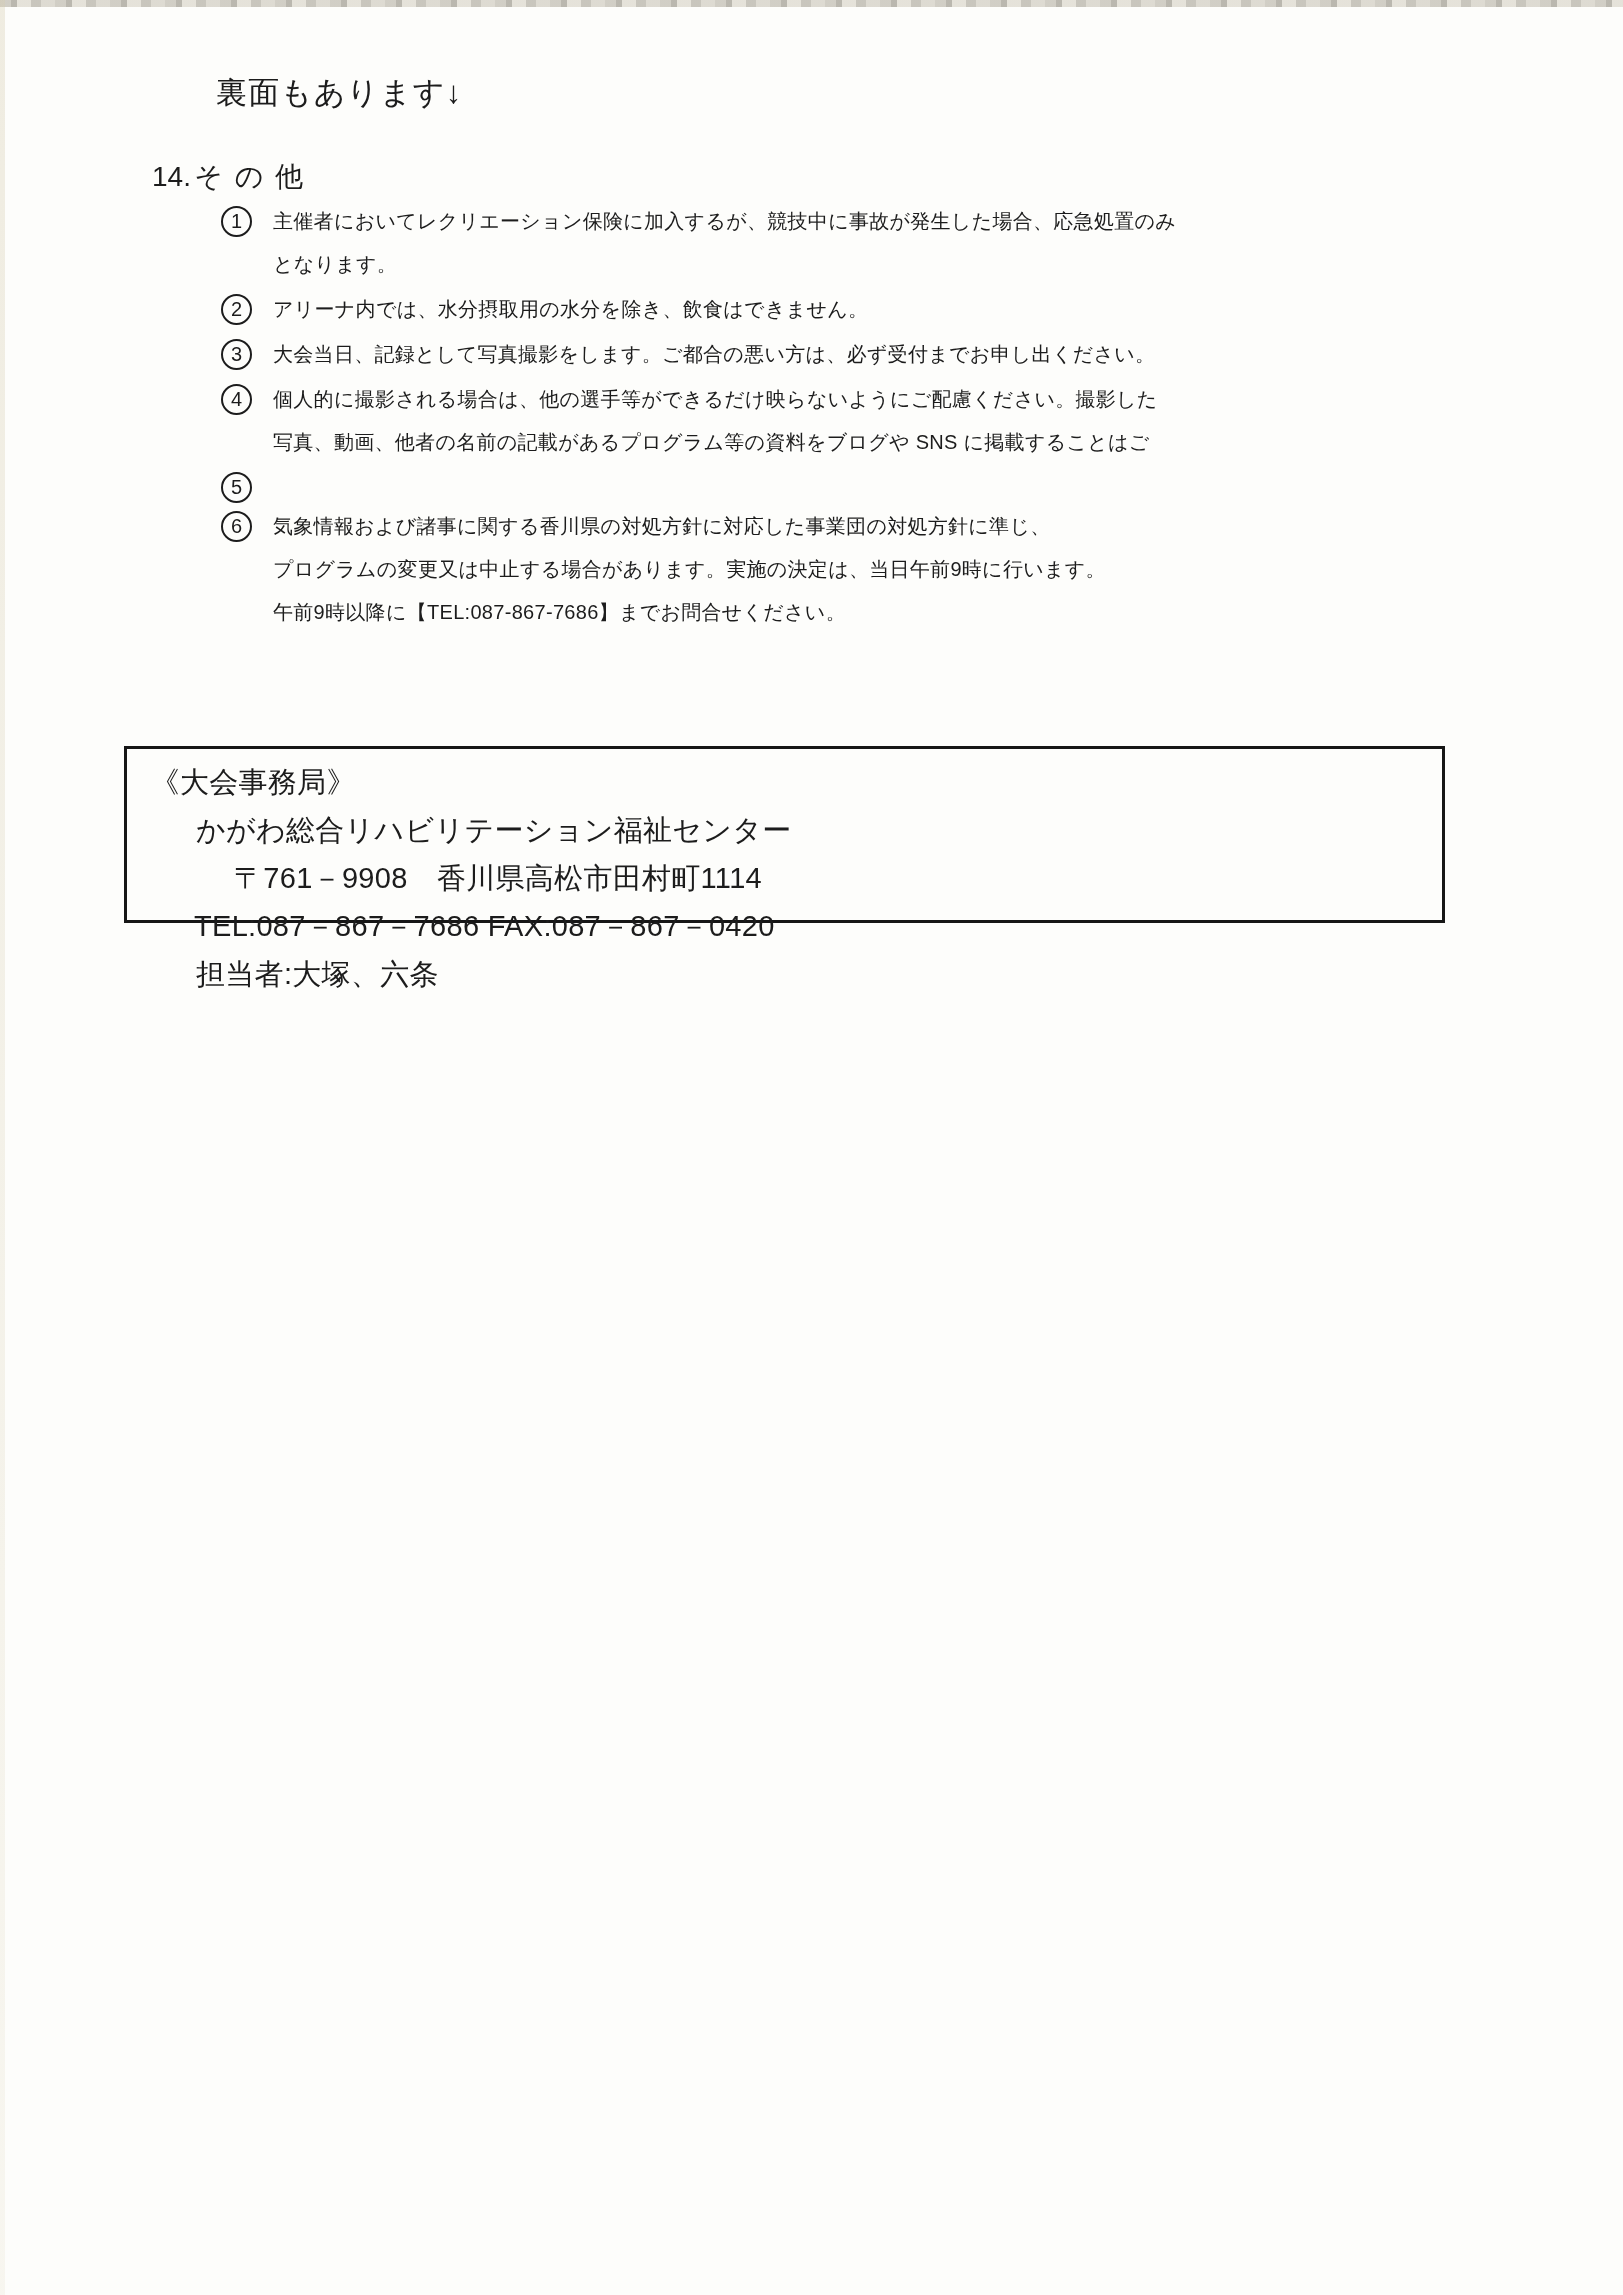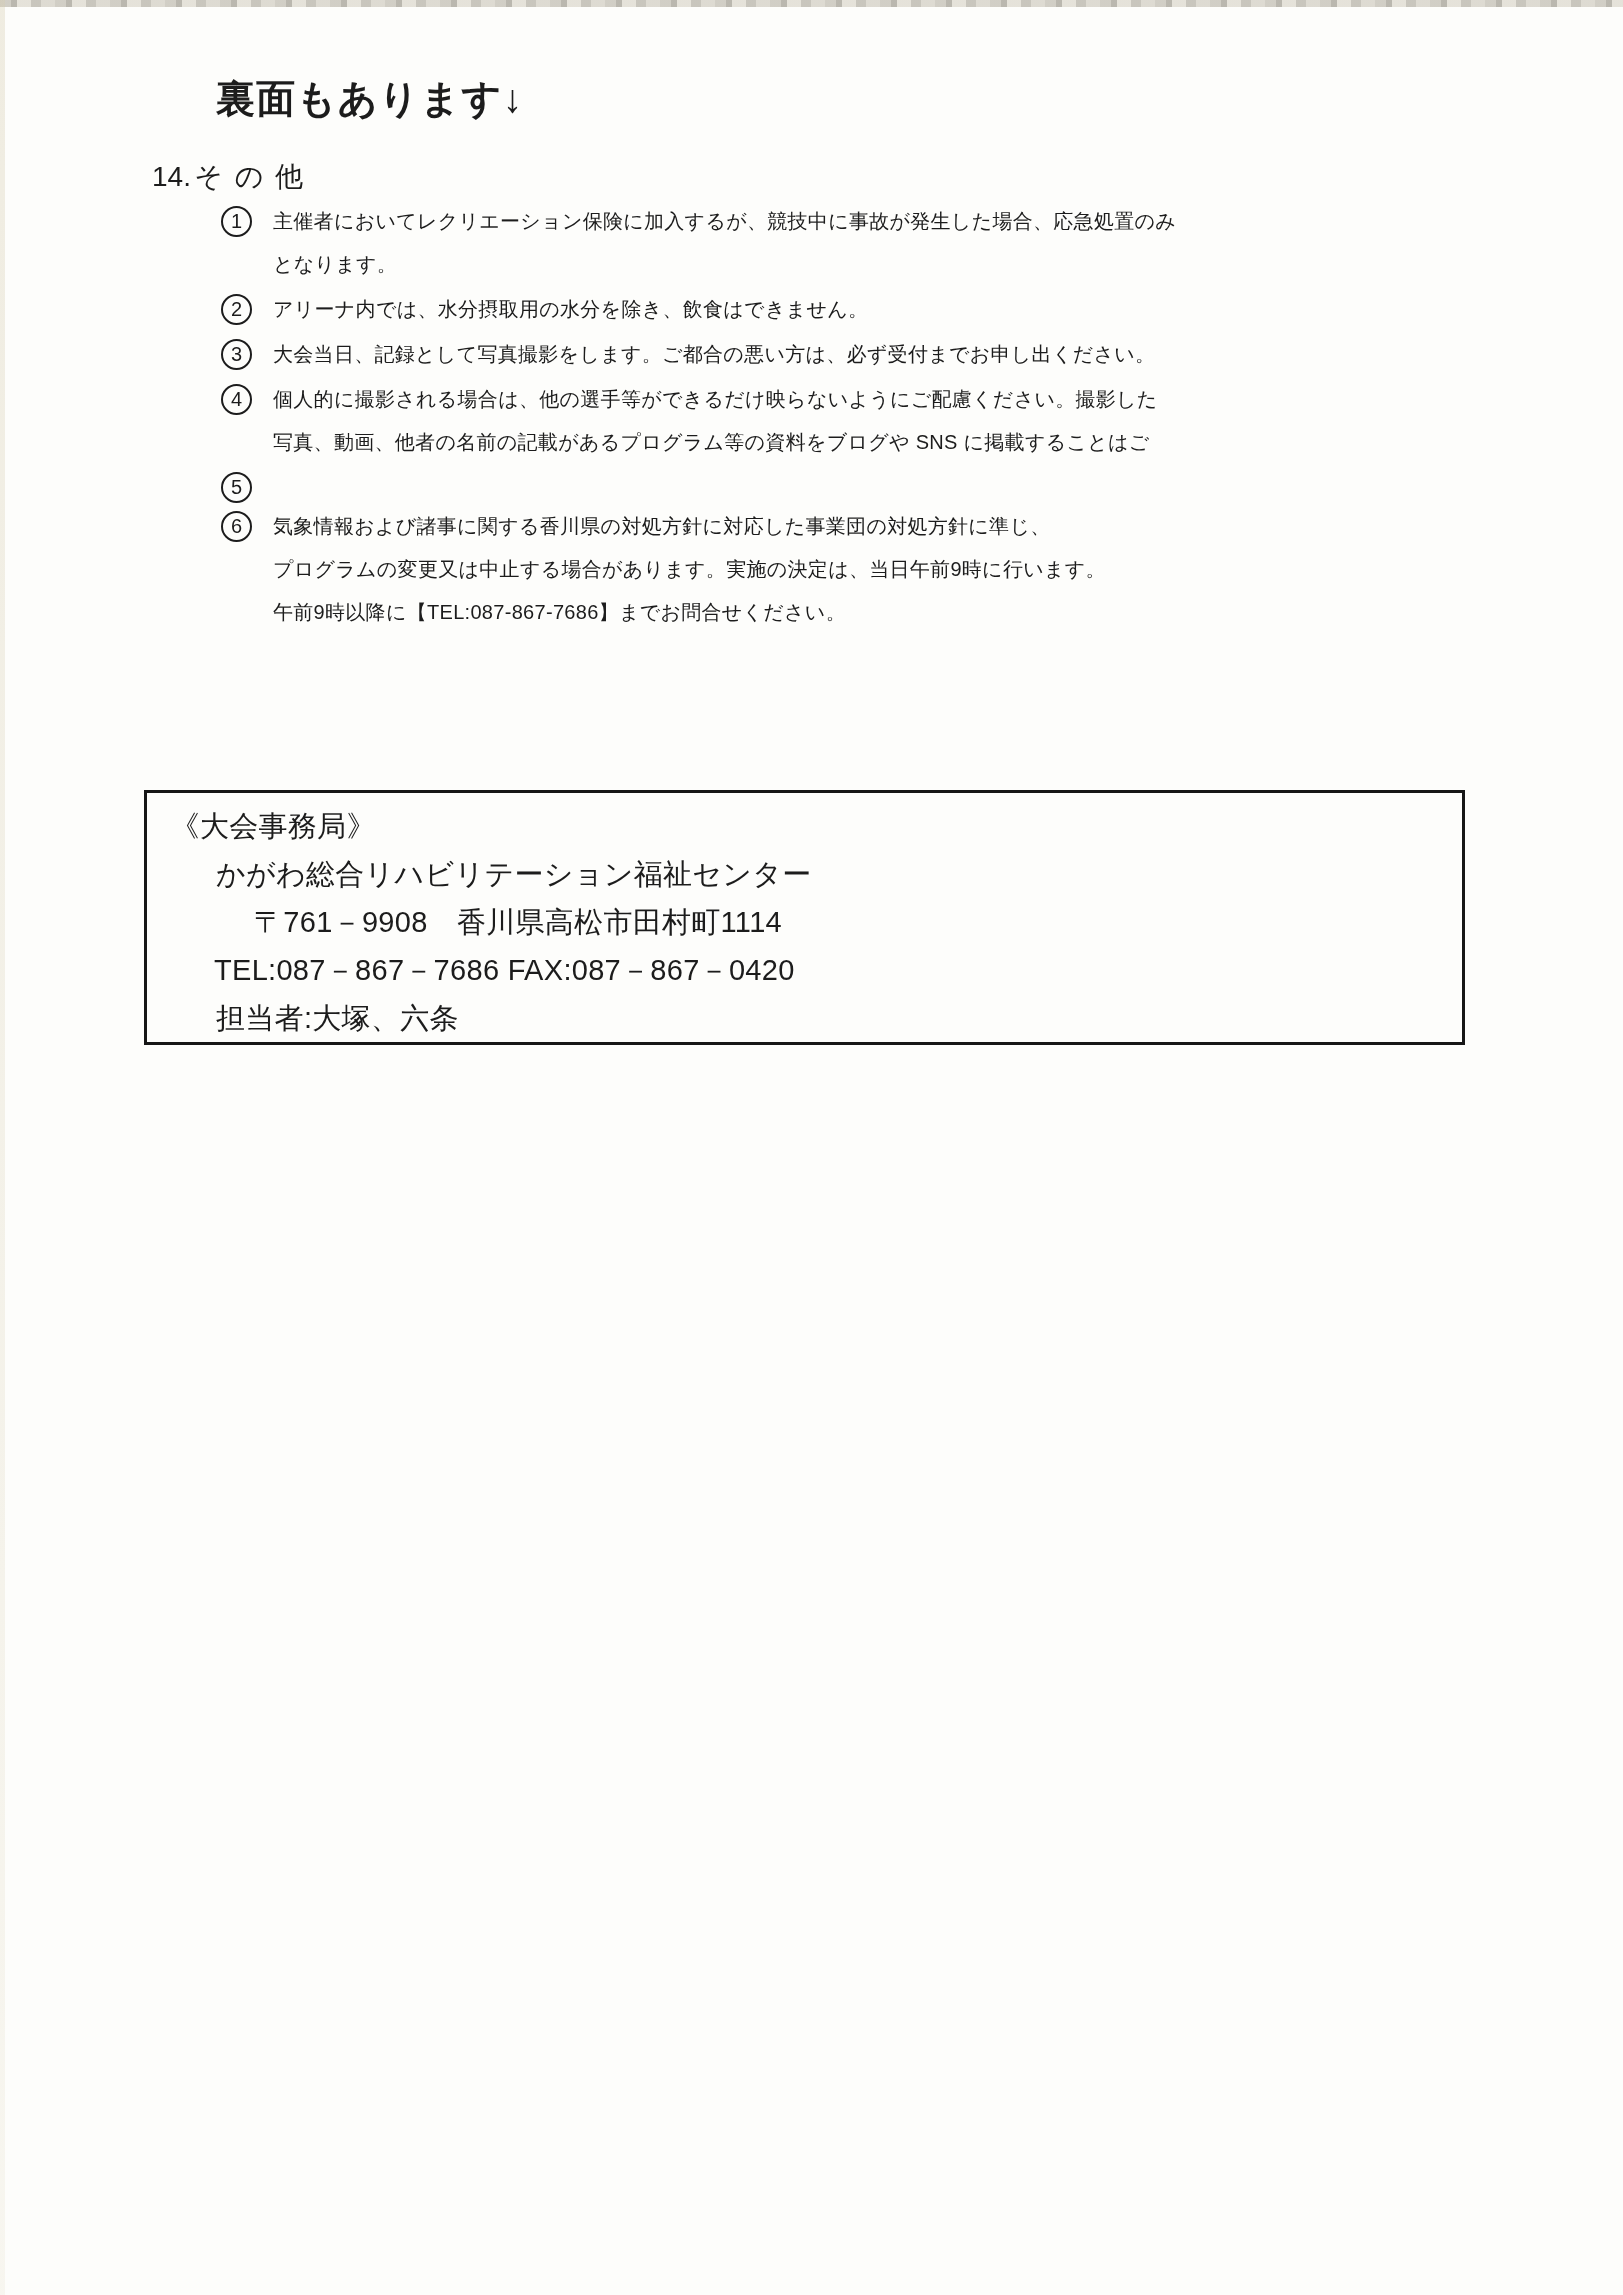--- a/index.html
+++ b/index.html
@@ -23,22 +23,22 @@
   }
   .edge-tint {
     position: absolute;
     top: 0; left: 0;
     width: 4.6px; height: 100%;
     background: linear-gradient(180deg, rgba(214,205,176,0.35), rgba(222,214,188,0.18));
   }
   .back-note {
     position: absolute;
     left: 216px; top: 72px;
-    font-size: 39px;
-    font-weight: bold;
+    font-size: 31px;
+    font-weight: normal;
     letter-spacing: 1.3px;
     white-space: nowrap;
   }
   .heading {
     position: absolute;
     left: 152px; top: 158px;
     font-size: 28px;
     font-weight: normal;
     white-space: nowrap;
   }
@@ -66,27 +66,26 @@
   }
   .note-lines { }
   .note-line {
     font-size: 20px;
     line-height: 43px;
     letter-spacing: 0.3px;
     white-space: nowrap;
   }
   .office-box {
     position: absolute;
-    left: 144px; top: 746px;
-    width: 1321px; height: 255px;
+    left: 124px; top: 746px;
+    width: 1321px; height: 177px;
     border: 3.3px solid #161616;
     box-sizing: border-box;
     padding-top: 8.5px;
     background: transparent;
-    margin-top: 44px;
   }
   .office-line {
     font-size: 29px;
     line-height: 48px;
     letter-spacing: 0.3px;
     white-space: nowrap;
   }
   .office-title   { margin-left: 23.6px; }
   .office-org     { margin-left: 69px; }
   .office-address { margin-left: 107px; }

